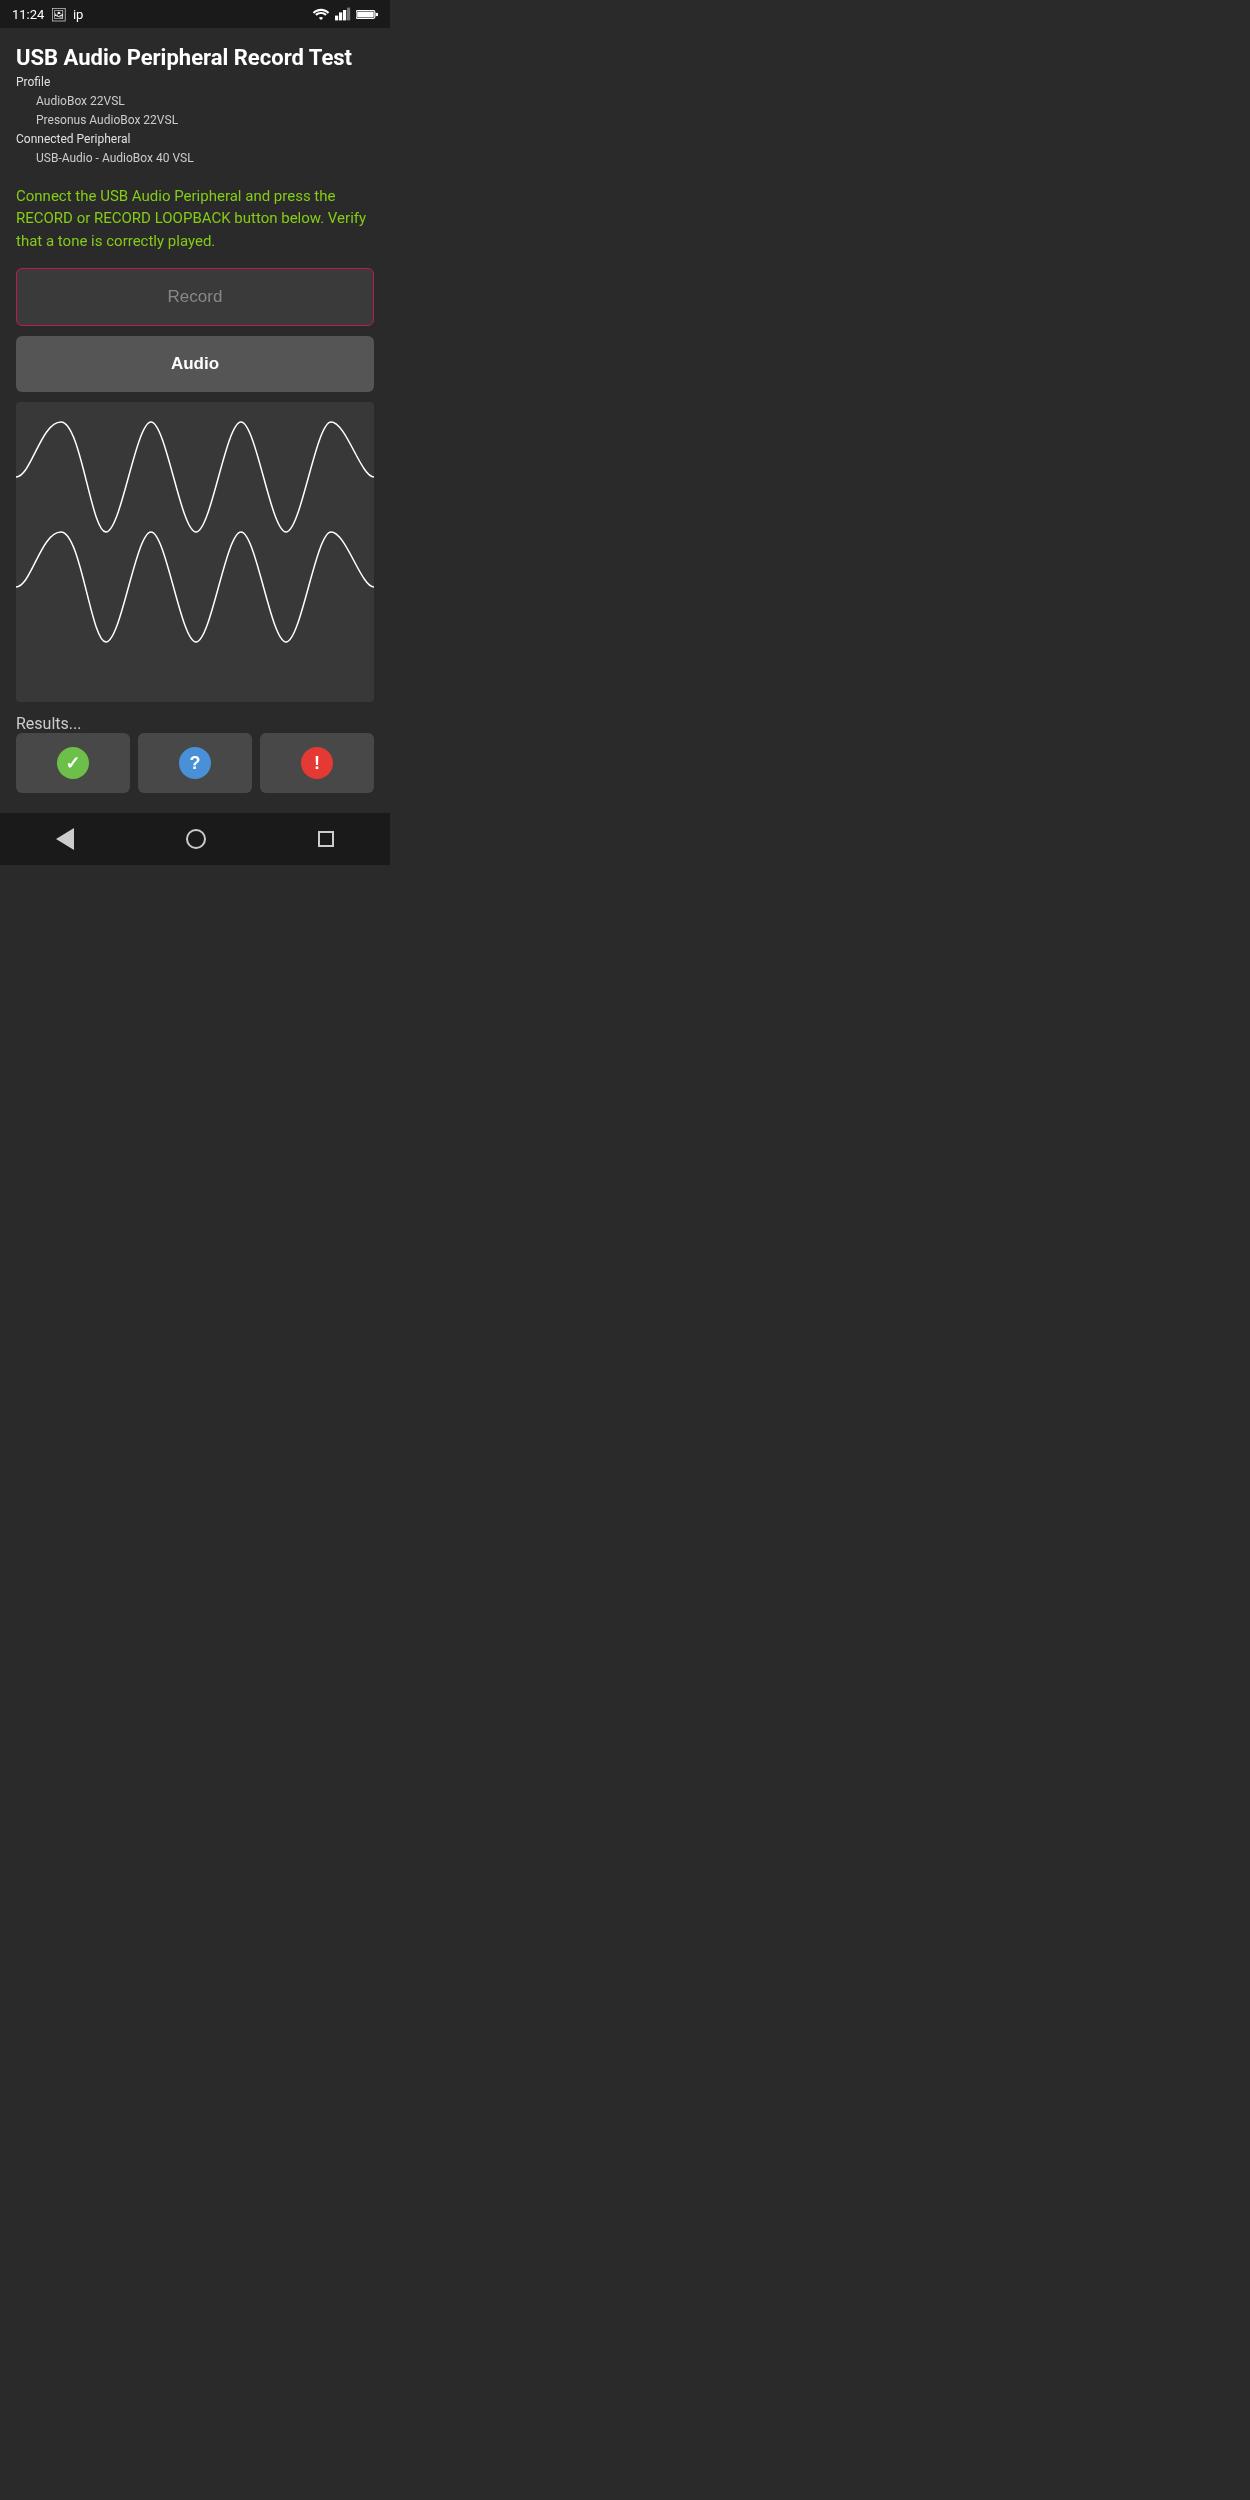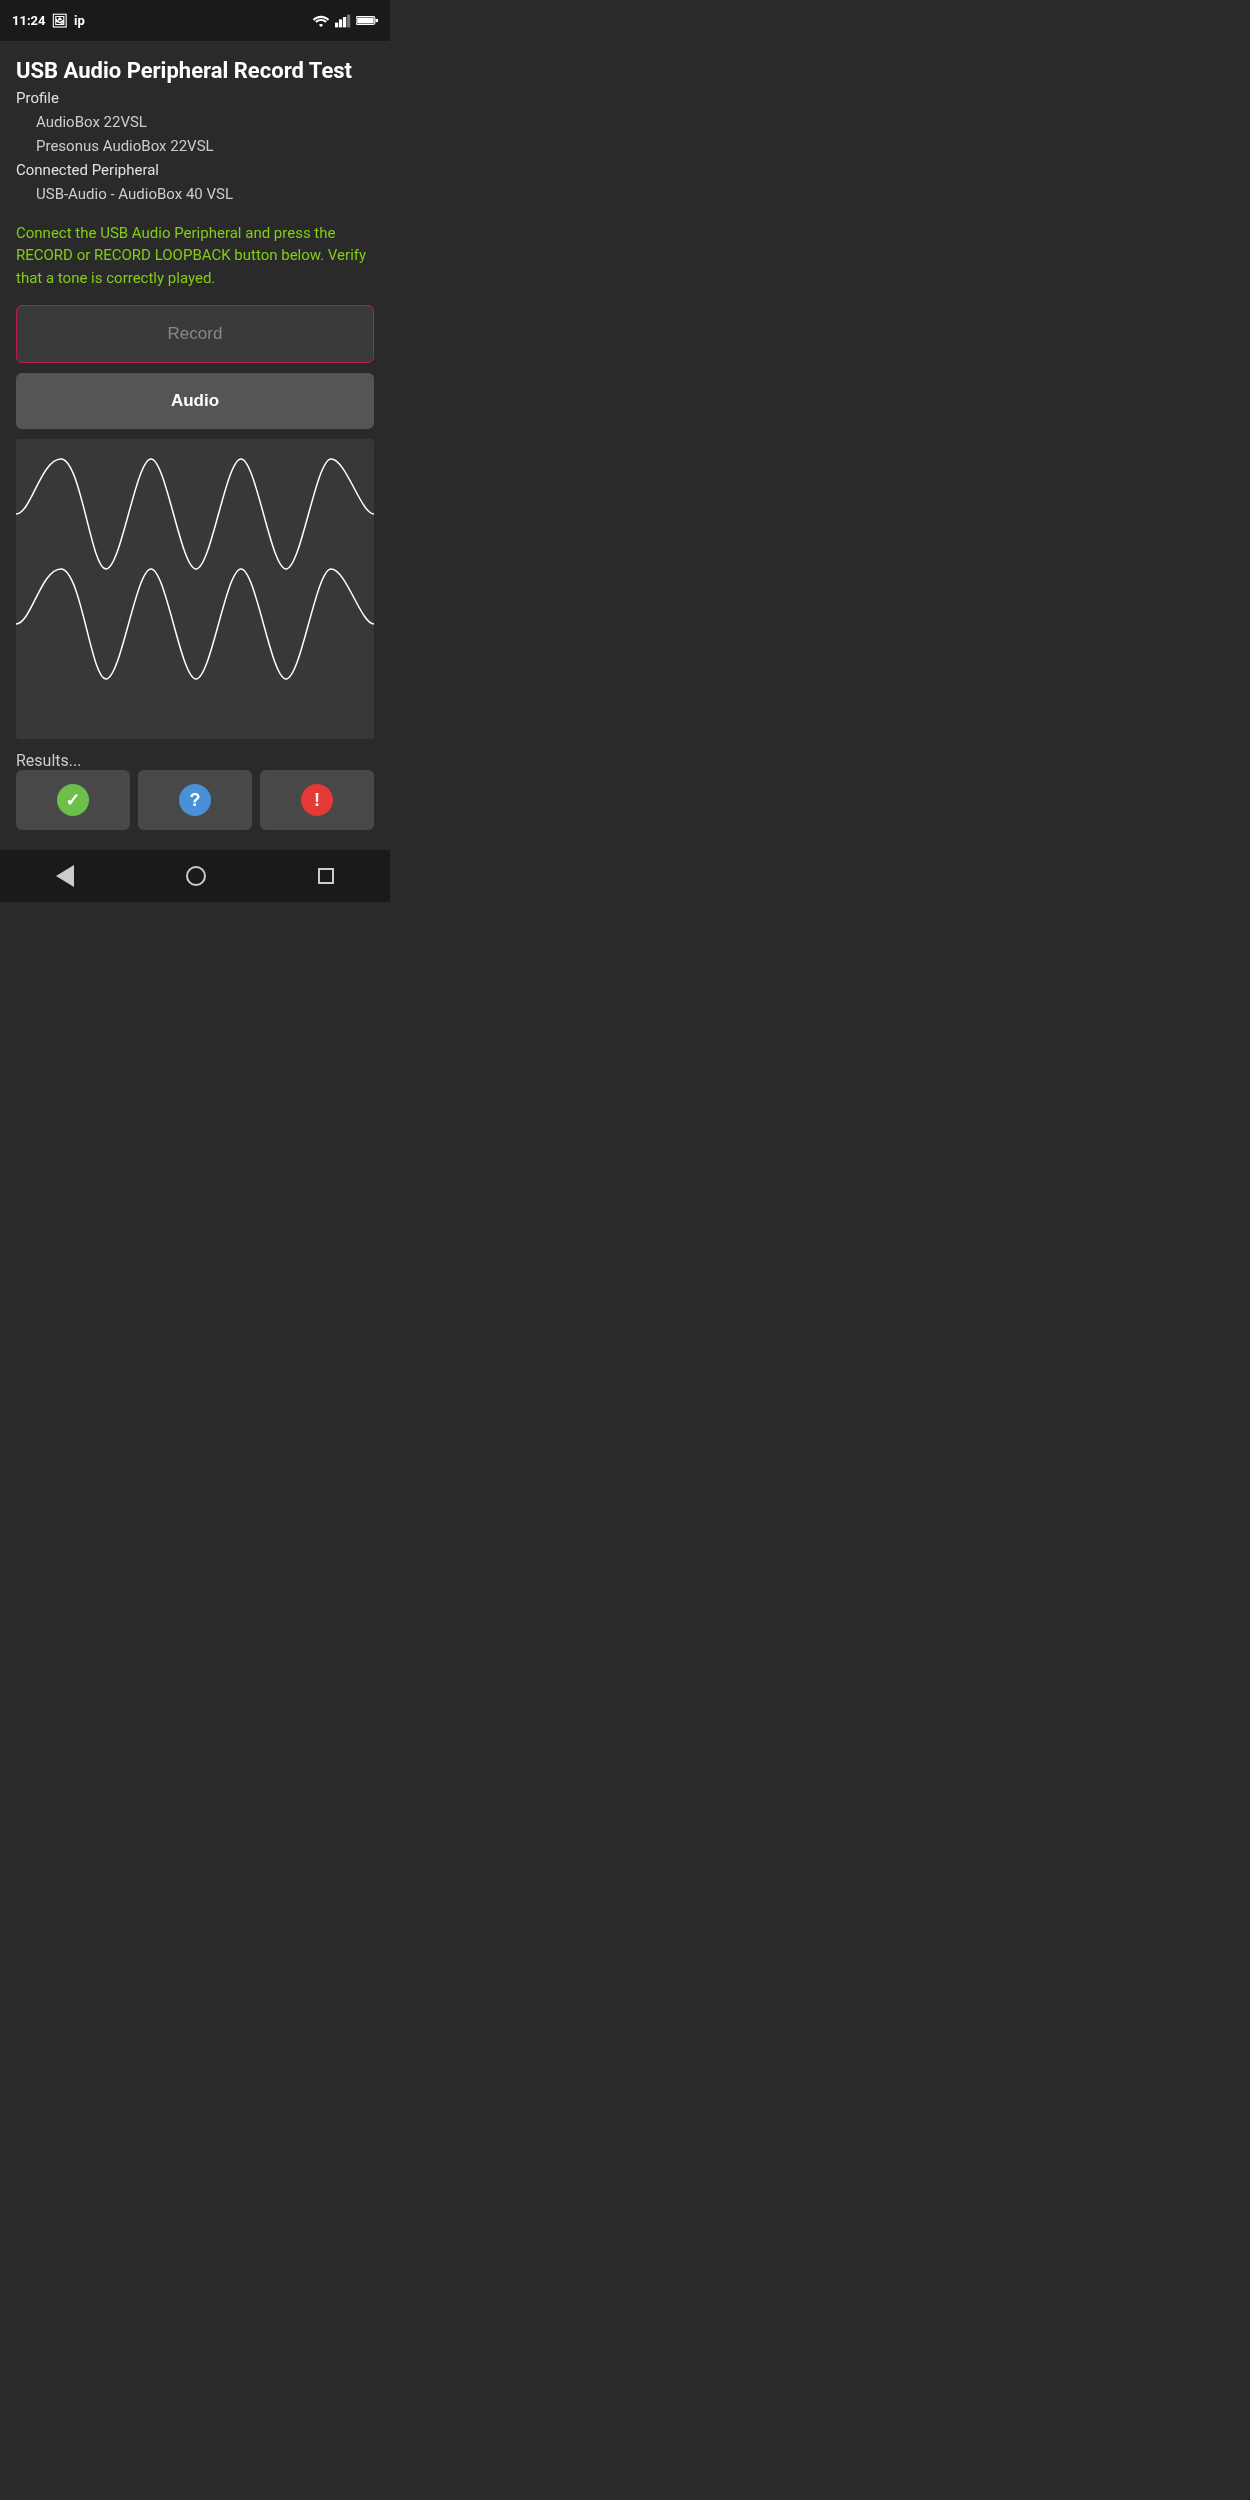--- a/index.html
+++ b/index.html
@@ -9,27 +9,27 @@
       min-height: 844px;
       background: #2a2a2a;
       font-family: 'Roboto', Arial, sans-serif;
       color: #ffffff;
       overflow-x: hidden;
     }
 
     
     .status-bar {
       background: #1a1a1a;
-      height: 41px;
+      height: 28px;
       display: flex;
       align-items: center;
       justify-content: space-between;
       padding: 0 12px;
       font-size: 13px;
-      font-weight: 700;
+      font-weight: 400;
     }
     .status-left {
       display: flex;
       align-items: center;
       gap: 6px;
     }
     .status-right {
       display: flex;
       align-items: center;
       gap: 5px;
@@ -44,21 +44,21 @@
       font-size: 22px;
       font-weight: 700;
       line-height: 1.3;
     }
 
     .info-section {
       margin-bottom: 16px;
     }
 
     .info-row {
-      font-size: 15px;
+      font-size: 12px;
       line-height: 1.6;
       color: #e0e0e0;
     }
     .info-row.indent {
       padding-left: 20px;
       color: #cccccc;
     }
 
     .instructions {
       font-size: 15px;

